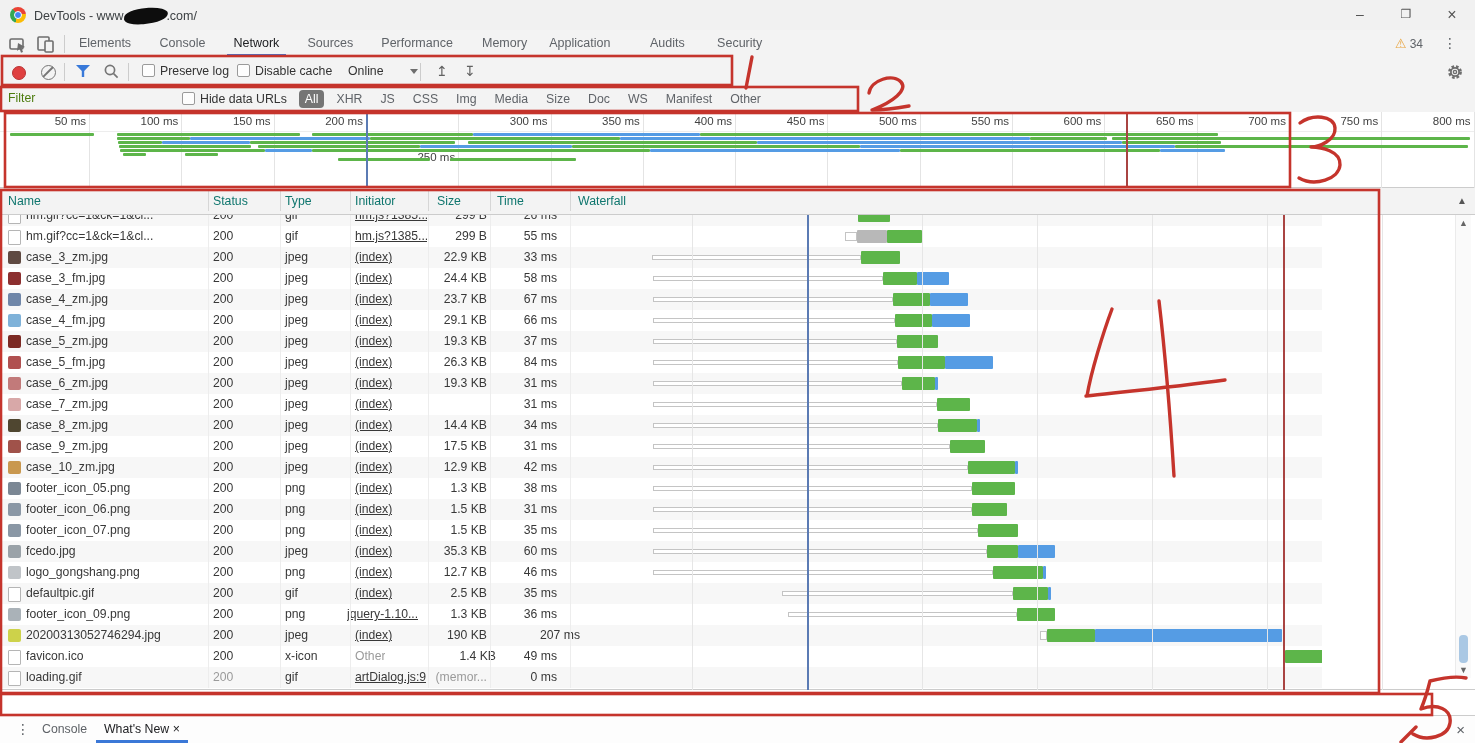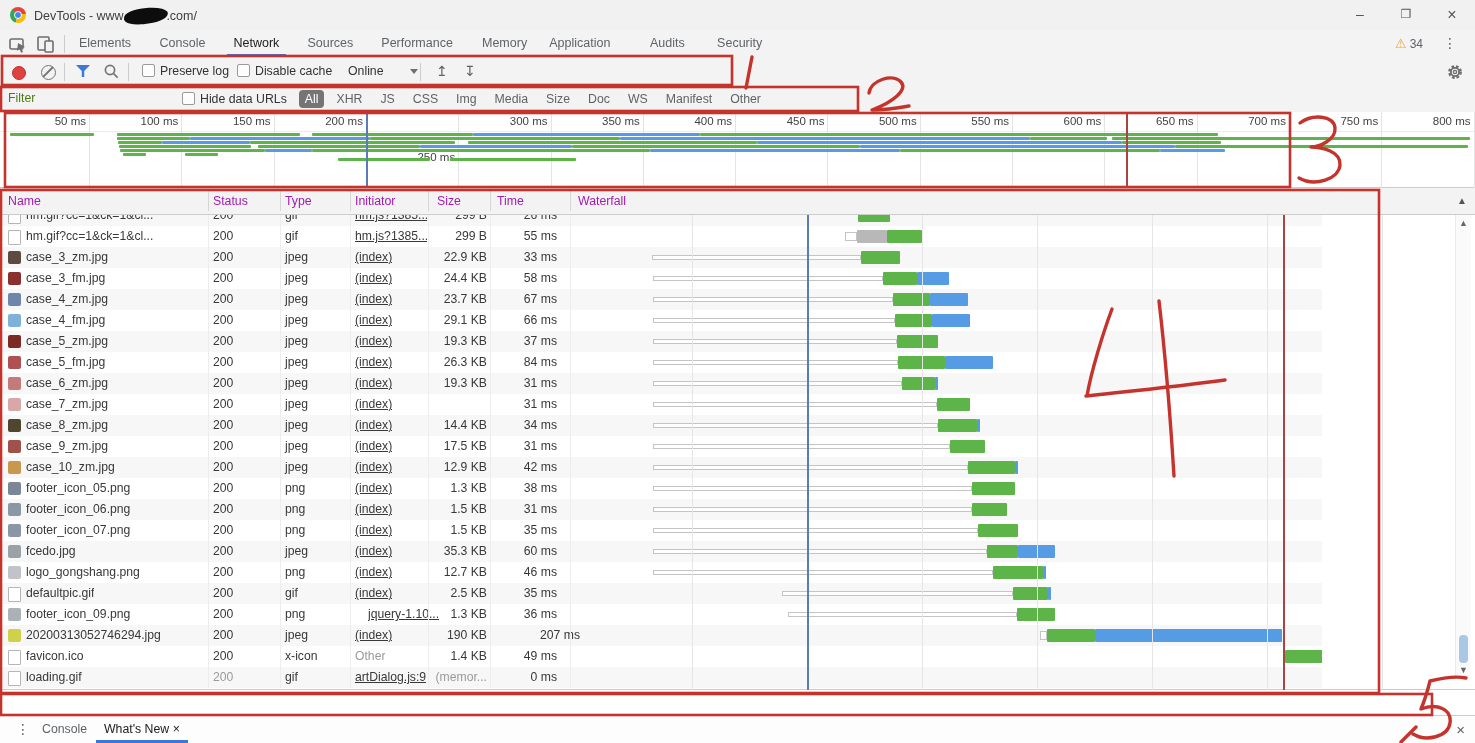--- a/index.html
+++ b/index.html
@@ -42,21 +42,21 @@
   
   #overview{position:absolute;left:0;top:112px;width:1475px;height:76px;background:#fff;border-bottom:1px solid #ccc;box-sizing:border-box;}
   .ovgrid{position:absolute;top:0;width:1px;height:76px;background:#e4e4e4;}
   .ovlabel{position:absolute;top:3px;width:60px;text-align:right;color:#424242;font-size:11.5px;}
   #ovhair{position:absolute;left:0;top:19px;width:1475px;height:1px;background:#ededed;}
   .ovbar{position:absolute;height:3px;border-radius:1px;}
   .vline{position:absolute;width:2px;}
   
   #tablewrap{position:absolute;left:0;top:188px;width:1475px;height:502px;background:#fff;border-bottom:1px solid #ccc;box-sizing:border-box;}
   #thead{position:absolute;left:0;top:0;width:1475px;height:27px;background:#f3f3f3;border-bottom:1px solid #ccc;box-sizing:border-box;}
-  .hcell{position:absolute;top:0;height:26px;line-height:26px;color:#a21caf;font-size:12.3px;}
+  .hcell{position:absolute;top:0;height:26px;line-height:26px;color:#0f766e;font-size:12.3px;}
   .hsep{position:absolute;top:3px;width:1px;height:20px;background:#d6d6d6;}
   #tbody{position:absolute;left:0;top:27px;width:1322px;height:475px;overflow:hidden;}
   .row{position:relative;width:1475px;height:21px;background:#fff;}
   .row.odd{background:#f7f7f7;}
   .rowclip{position:relative;width:1475px;height:11px;overflow:hidden;}
   .cell{position:absolute;top:0;height:21px;line-height:21px;font-size:12.2px;color:#383838;white-space:nowrap;}
   .cell.rt{text-align:right;}
   .cell.link{text-decoration:underline;}
   .cell.dim{color:#9a9a9a;}
   .thumb{position:absolute;left:8px;top:4px;width:13px;height:13px;border-radius:2px;}
@@ -586,21 +586,21 @@
           <div class="bsep" style="left: 570px;"></div>
           <div class="wline" style="left: 782px; width: 231px;"></div>
           <div class="wbar" style="left: 1013px; width: 35px; background: rgb(93, 181, 74);"></div>
           <div class="wbar" style="left: 1048px; width: 3px; background: rgb(85, 156, 228);"></div>
         </div>
         <div class="row">
           <div class="thumb" style="background: rgb(170, 178, 184);"></div>
           <div class="cell" style="left: 26px; max-width: 178px; overflow: hidden;">footer_icon_09.png</div>
           <div class="cell" style="left: 213px;">200</div>
           <div class="cell" style="left: 285px;">png</div>
-          <div class="cell link" style="left: 368px; max-width: 72px; overflow: hidden;">jquery-1.10...</div>
+          <div class="cell link" style="left: 347px; max-width: 72px; overflow: hidden;">jquery-1.10...</div>
           <div class="cell rt" style="left: 395px; width: 92px;">1.3 KB</div>
           <div class="cell rt" style="left: 485px; width: 72px;">36 ms</div>
           <div class="bsep" style="left: 208px;"></div>
           <div class="bsep" style="left: 280px;"></div>
           <div class="bsep" style="left: 350px;"></div>
           <div class="bsep" style="left: 428px;"></div>
           <div class="bsep" style="left: 490px;"></div>
           <div class="bsep" style="left: 570px;"></div>
           <div class="wline" style="left: 788px; width: 229px;"></div>
           <div class="wbar" style="left: 1017px; width: 38px; background: rgb(93, 181, 74);"></div>
@@ -622,21 +622,21 @@
           <div class="wbox" style="left: 1040px; width: 7px;"></div>
           <div class="wbar" style="left: 1047px; width: 48px; background: rgb(93, 181, 74);"></div>
           <div class="wbar" style="left: 1095px; width: 187px; background: rgb(85, 156, 228);"></div>
         </div>
         <div class="row">
           <div class="docicon"></div>
           <div class="cell" style="left: 26px; max-width: 178px; overflow: hidden;">favicon.ico</div>
           <div class="cell" style="left: 213px;">200</div>
           <div class="cell" style="left: 285px;">x-icon</div>
           <div class="cell dim" style="left: 355px; max-width: 72px; overflow: hidden;">Other</div>
-          <div class="cell rt" style="left: 395px; width: 92px;">1.4 KB</div>
+          <div class="cell rt" style="left: 404px; width: 92px;">1.4 KB</div>
           <div class="cell rt" style="left: 485px; width: 72px;">49 ms</div>
           <div class="bsep" style="left: 208px;"></div>
           <div class="bsep" style="left: 280px;"></div>
           <div class="bsep" style="left: 350px;"></div>
           <div class="bsep" style="left: 428px;"></div>
           <div class="bsep" style="left: 490px;"></div>
           <div class="bsep" style="left: 570px;"></div>
           <div class="wbar" style="left: 1285px; width: 58px; background: rgb(93, 181, 74);"></div>
         </div>
         <div class="row odd">

